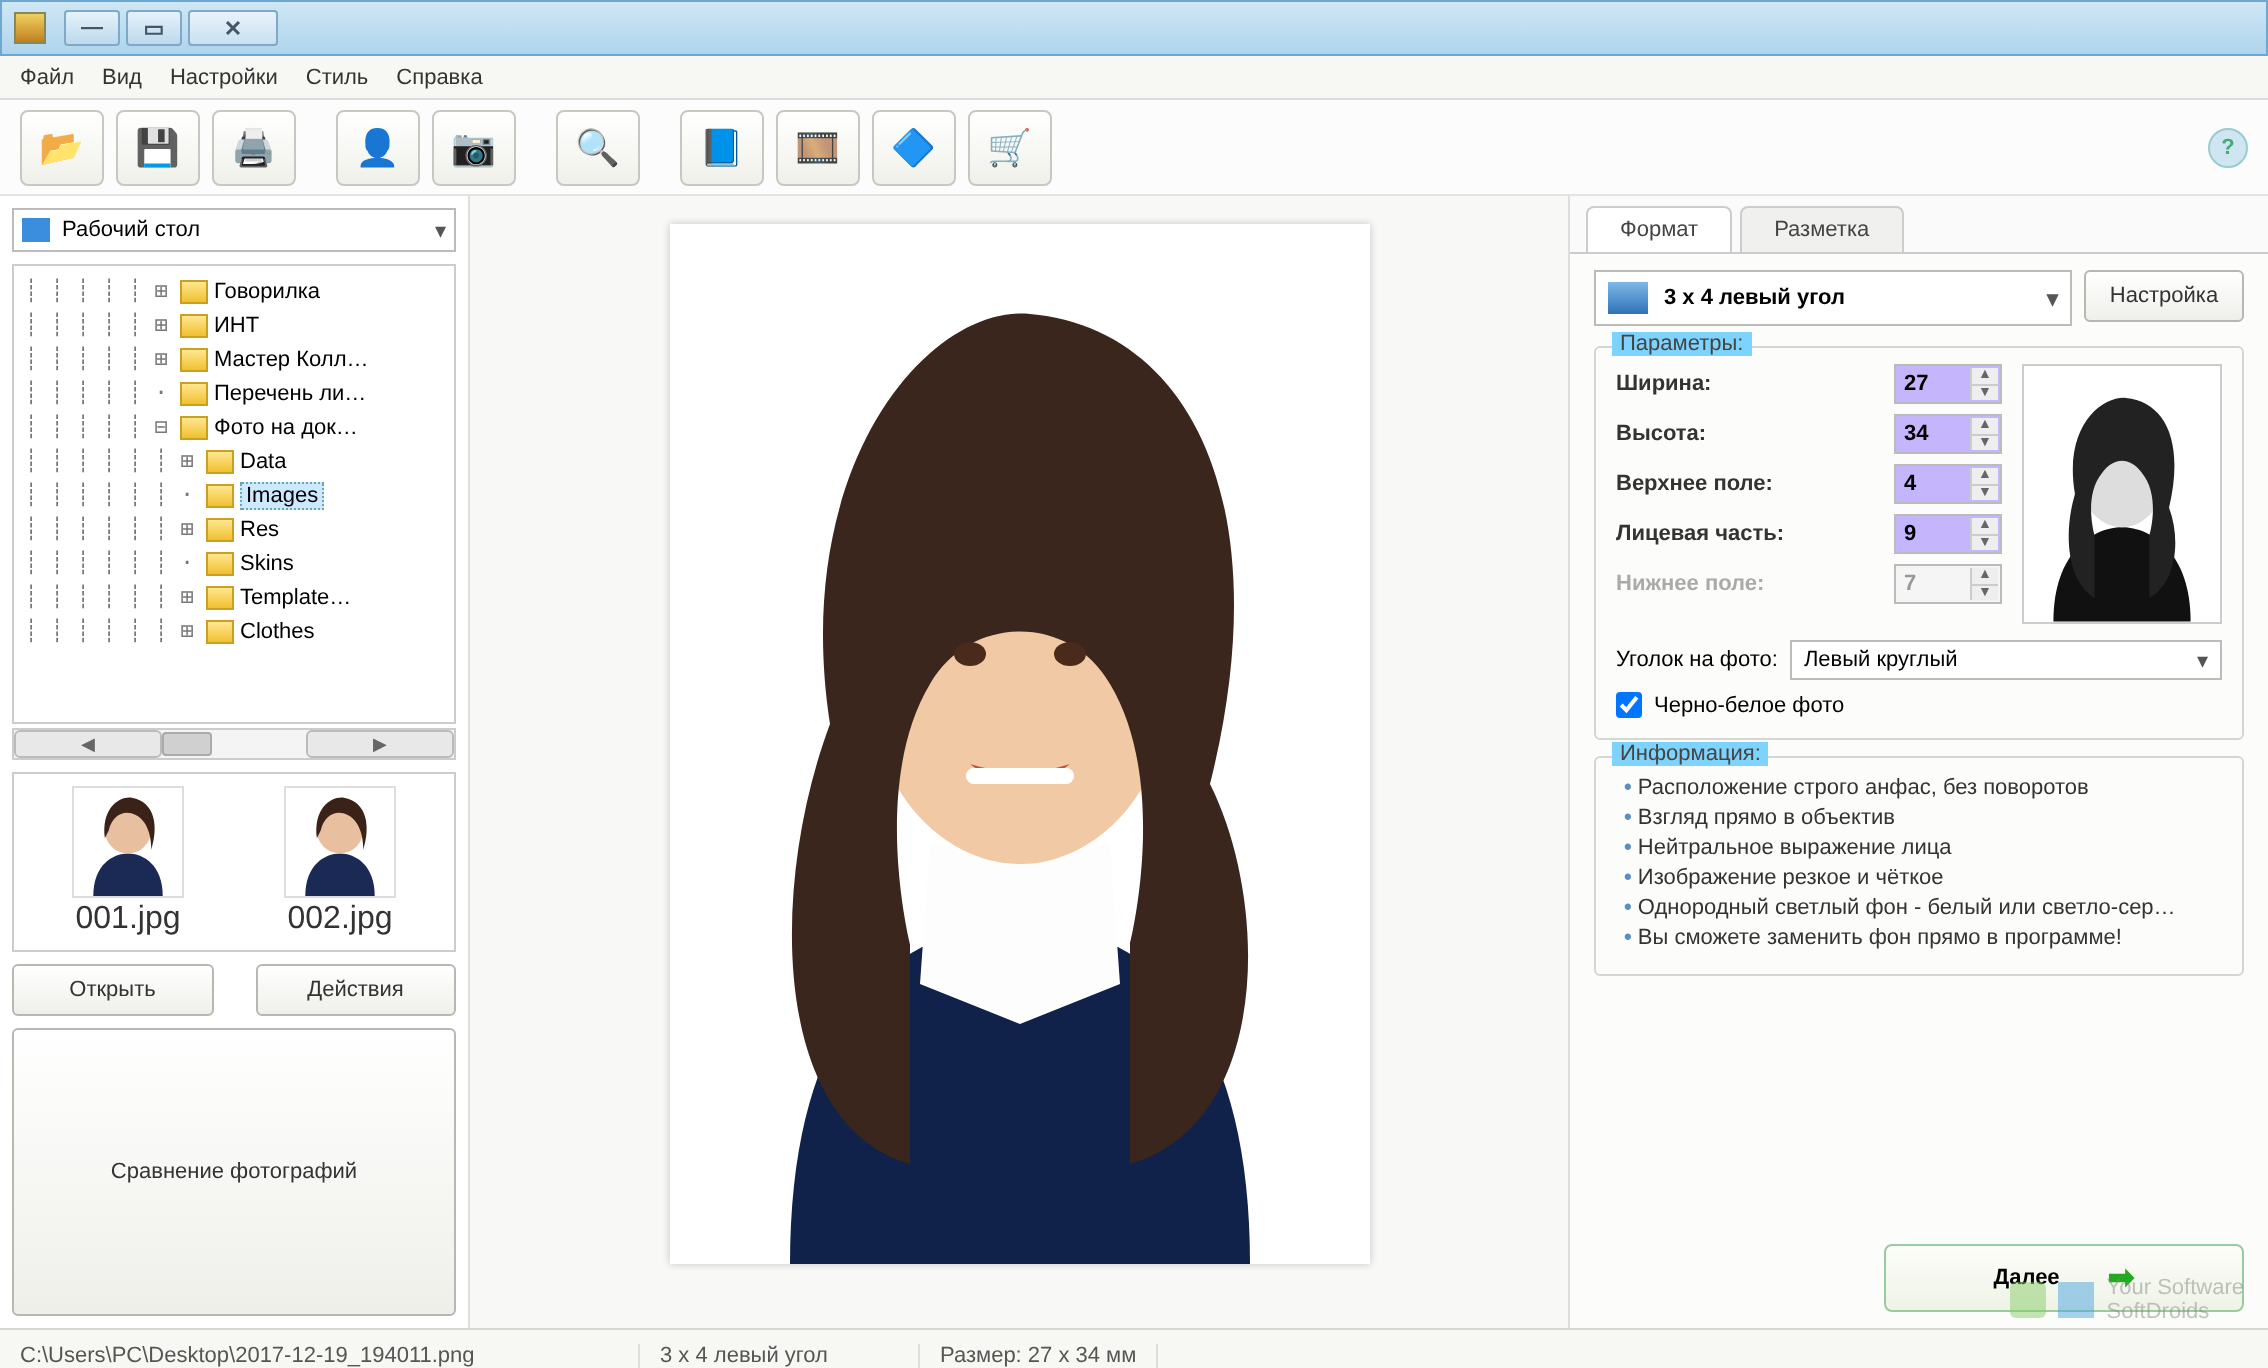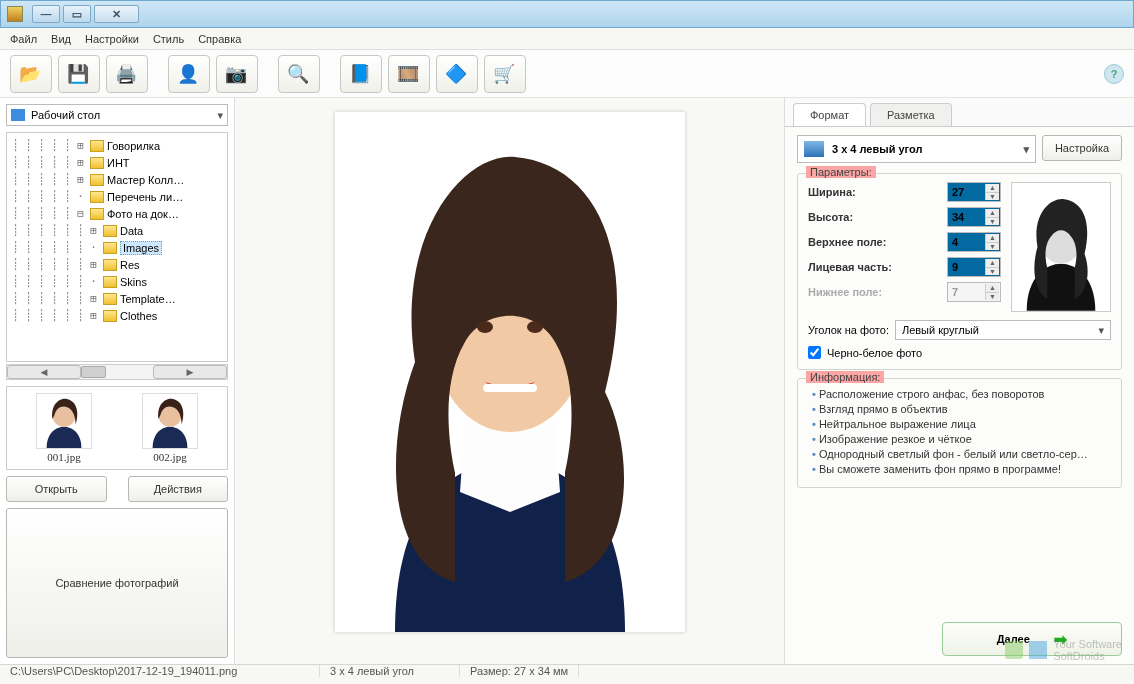--- a/index.html
+++ b/index.html
@@ -33,69 +33,69 @@
 
 .hscroll { height:16px; margin:2px 6px 6px; border:1px solid #ccc; background:#f4f4f4; display:flex; align-items:center; }
 .hscroll .btn { width:15px; height:14px; background:#e8e8e8; border:1px solid #bbb; display:flex; align-items:center; justify-content:center; font-size:9px; color:#666;}
 .hscroll .track { flex:1; height:14px; position:relative; }
 .hscroll .thumb { position:absolute; left:0; width:25px; height:12px; top:1px; background:#d0d0d0; border:1px solid #aaa; border-radius:2px;}
 
 .thumbs { margin:0 6px 6px; border:1px solid #ccc; padding:6px; display:grid; grid-template-columns:1fr 1fr; gap:4px; background:#fff; }
 .thumb-item { text-align:center; }
 .thumb-item .pic { width:56px; height:56px; margin:0 auto 2px; border:1px solid #ddd; background:#fff; display:flex; align-items:flex-end; justify-content:center; overflow:hidden;}
 .thumb-item.sel .pic { border:1px solid #6aa8de; box-shadow:0 0 0 2px #cfe5f8; }
-.thumb-item .cap { font-size:11px; color:#333;font-family:Liberation Serif, serif; }
+.thumb-item .cap { font-size:16px; color:#333; }
 
 .btnrow { display:flex; gap:21px; margin:0 6px 6px; }
 .btn { flex:1; height:26px; border:1px solid #b8b8b2; border-radius:3px; background:linear-gradient(#fff,#efefea); display:flex; align-items:center; justify-content:center; color:#333; }
 .btn.wide { margin:0 6px 6px; }
 
 .canvas { flex:1; background:#f8f8f6; display:flex; align-items:flex-start; justify-content:center; padding:14px 10px; }
 .photo { width:350px; height:520px; background:#fff; box-shadow:0 0 4px rgba(0,0,0,.2); position:relative; overflow:hidden; }
 
 .rightpanel { width:350px; border-left:1px solid #ddd; display:flex; flex-direction:column; }
 .tabs { display:flex; height:28px; align-items:flex-end; padding:4px 8px 0; background:#fafafa; }
 .tab { padding:5px 16px; border:1px solid #ccc; border-bottom:none; background:#f0f0ee; border-radius:4px 4px 0 0; margin-right:4px; color:#444;}
 .tab.active { background:#fff; font-weight:normal; }
 .tabbody { border-top:1px solid #ccc; padding:8px 12px 8px; flex:1; display:flex; flex-direction:column; overflow:hidden; background:#fcfcfb;}
 
 .formatrow { display:flex; gap:6px; margin-bottom:10px; }
 .formatsel { flex:1; height:28px; border:1px solid #bbb; background:#fff; display:flex; align-items:center; padding:0 6px; font-weight:bold; font-size:13px; }
 .formatsel .ic { width:20px; height:16px; background:linear-gradient(#7fb7e8,#2d73b6); margin-right:8px; }
 .formatsel .cv { margin-left:auto; color:#555; }
 
 .fieldset { border:1px solid #d6d6d0; border-radius:3px; padding:8px 10px 10px; margin-bottom:8px; position:relative; }
-.fieldset .legend { position:absolute; top:-8px; left:8px; background:#fca5a5; padding:0 4px; color:#444; }
+.fieldset .legend { position:absolute; top:-8px; left:8px; background:#7dd3fc; padding:0 4px; color:#444; }
 
 .params { display:flex; gap:10px;font-weight:bold; }
 .param-grid { flex:1; display:grid; grid-template-columns:auto 54px; gap:5px 6px; align-content:start; }
 .param-grid label { align-self:center; color:#333; }
 .param-grid label.dis { color:#aaa; }
-.num { height:20px; border:1px solid #bbb; display:flex; align-items:center; padding:0 4px; background:#0369a1; position:relative; }
+.num { height:20px; border:1px solid #bbb; display:flex; align-items:center; padding:0 4px; background:#c4b5fd; position:relative; }
 .num.dis { background:#f5f5f5; color:#999; }
 .num .sp { position:absolute; right:1px; top:1px; bottom:1px; width:14px; display:flex; flex-direction:column; }
 .num .sp span { flex:1; background:#eee; border-left:1px solid #ccc; font-size:7px; display:flex; align-items:center; justify-content:center; color:#666;}
 .num .sp span:first-child{border-bottom:1px solid #ccc;}
 
 .preview { width:100px; height:130px; background:#fff; border:1px solid #ccc; display:flex; align-items:flex-end; justify-content:center; overflow:hidden;}
 
 .selrow { display:flex; align-items:center; gap:6px; margin-top:8px; }
 .select { flex:1; height:20px; border:1px solid #bbb; background:#fff; display:flex; align-items:center; padding:0 6px; }
 .select .cv { margin-left:auto; color:#555; }
 .chk { display:flex; align-items:center; gap:6px; margin-top:6px; }
 .chk input { width:13px; height:13px; }
 
 .info-list { list-style:none; padding-left:4px; }
 .info-list li::before { content:"• "; color:#5a8fc5; font-weight:bold; }
 .info-list li { color:#333; line-height:15px; }
 
 .next { align-self:flex-end; width:180px; height:34px; border:1px solid #9c9; border-radius:4px; background:linear-gradient(#fdfdf9,#eef3e6); display:flex; align-items:center; justify-content:center; gap:24px; font-weight:bold; font-size:13px; margin-top:auto; }
 .next .arr { color:#2a2; font-size:16px; }
 
-.statusbar { height:20px; border-top:1px solid #d7d7d2; background:#f7f7f4; display:flex; align-items:flex-start; }
+.statusbar { height:20px; border-top:1px solid #d7d7d2; background:#f7f7f4; display:flex; align-items:flex-end; }
 .statusbar .cell { padding:0 10px; border-right:1px solid #ddd; color:#555; }
 
 .watermark { position:fixed; right:12px; bottom:22px; opacity:.5; display:flex; align-items:center; gap:6px; color:#888; font-size:10px;}
 .watermark .w1 { width:18px; height:18px; background:#8c6; border-radius:3px;}
 .watermark .w2 { width:18px; height:18px; background:#4aa3e0; }
 
 
 svg.person { width:100%; height:100%; }
 </style>
 </head>

